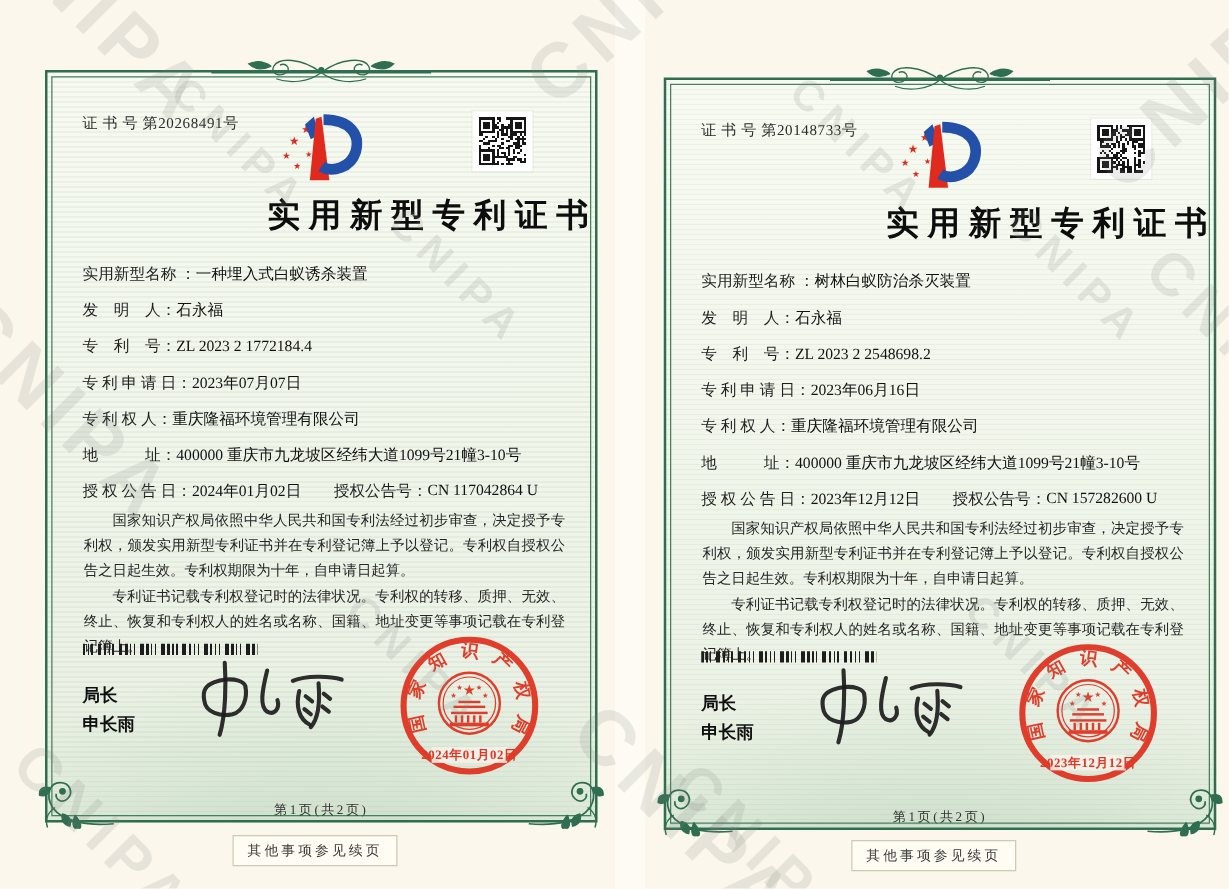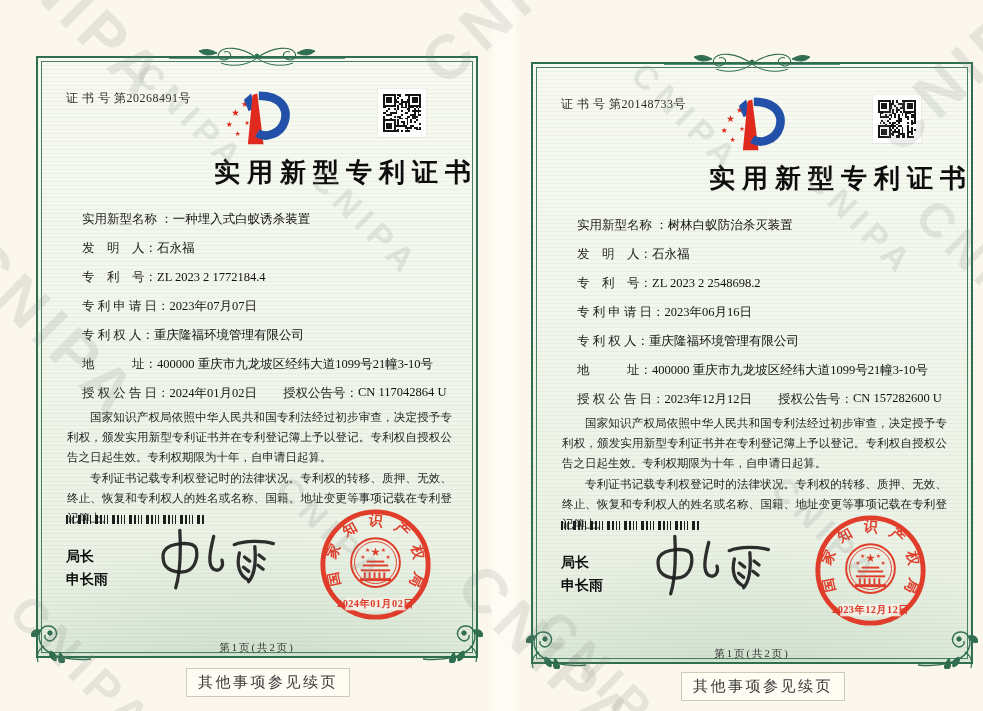--- a/index.html
+++ b/index.html
@@ -33,21 +33,21 @@
   .frame.inner{inset:5px;border:1px solid #47805f;}
 
   .certno{position:absolute;left:30px;top:34px;font-size:12px;letter-spacing:.5px;color:#2b2b2b;}
   .logo{position:absolute;left:176px;top:28px;width:78px;height:68px;}
   .qrwrap{position:absolute;left:342px;top:33px;width:48px;height:48px;background:#fff;
           box-shadow:0 0 0 1px rgba(0,0,0,.04);}
   .qr{position:absolute;inset:3px;fill:#161616;shape-rendering:crispEdges;}
   .title{position:absolute;left:0;right:0;top:99px;margin:0;text-align:right;
          font-size:26px;font-weight:bold;letter-spacing:7px;color:#0d0d0d;}
 
-  .fields{position:absolute;left:46px;right:22px;top:149px;font-size:12.5px;text-align:right;}
+  .fields{position:absolute;left:30px;right:22px;top:149px;font-size:12.5px;text-align:right;}
   .row{height:29px;display:flex;align-items:center;white-space:nowrap;}
   .lb{white-space:pre;color:#1f1f1f;}
   .val{color:#111;}
   .pair2{margin-left:26px;display:flex;}
 
   .legal{position:absolute;left:31px;right:26px;top:352px;font-size:11.5px;line-height:1.72;
          color:#262626;text-align:justify;}
   .legal p{margin:0 0 2px 0;text-indent:2em;}
 
   .barcode{position:absolute;left:30px;top:459px;width:140px;height:9px;
@@ -65,21 +65,21 @@
   .seal .sealdate{font-size:10.5px;font-weight:bold;fill:#df2f1f;letter-spacing:.5px;}
   .pagefoot{position:absolute;left:0;right:0;top:585px;text-align:center;font-size:10.5px;
             letter-spacing:2px;color:#333;}
 
   .orn{position:absolute;pointer-events:none;}
   .orn path,.orn circle{stroke:#2f6e50;}
   .orn-top{left:50%;top:-13px;width:176px;height:28px;margin-left:-88px;}
   .orn-bl{left:-5px;bottom:-5px;width:62px;height:62px;}
   .orn-br{right:-5px;bottom:-5px;width:62px;height:62px;transform:scaleX(-1);}
 
-  .contbox{position:absolute;z-index:3;font-size:15px;letter-spacing:2.5px;color:#3a3a3a;
+  .contbox{position:absolute;z-index:3;font-size:11px;letter-spacing:2.5px;color:#3a3a3a;
            background:rgba(255,253,246,.75);border:1px solid rgba(150,140,110,.45);
            padding:4px 11px;}
   .contbox.c0{left:186px;top:668px;} .contbox.c1{left:681px;top:672px;}
 </style>
 </head>
 <body>
 
 <div class="page">
 
   <div class="wm lg wm1">CNIPA</div>

